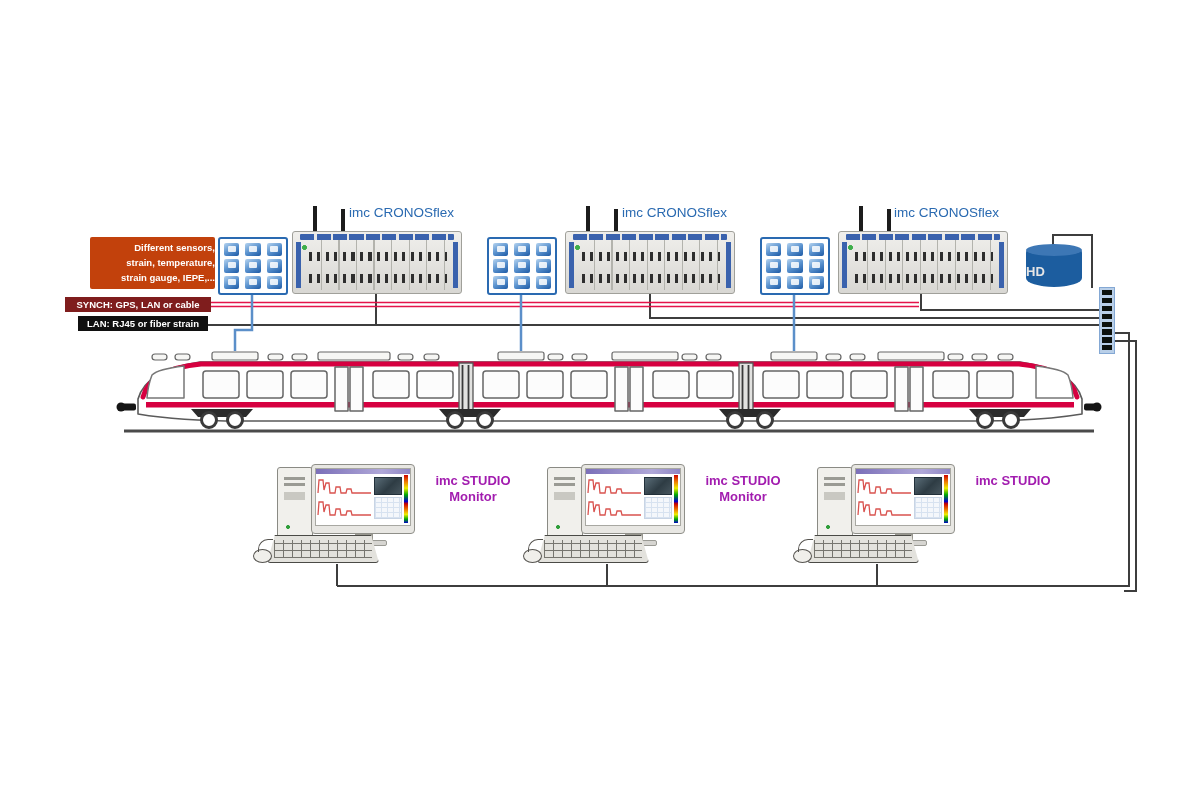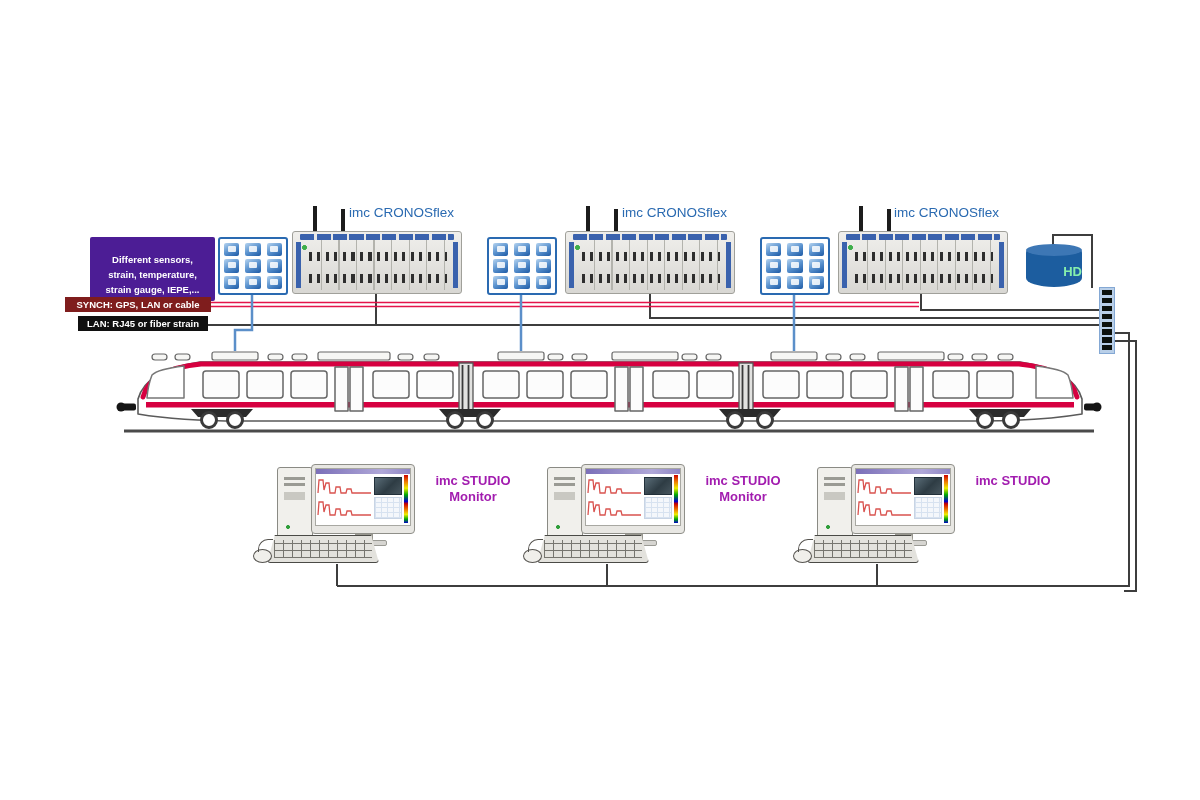--- a/index.html
+++ b/index.html
@@ -2,23 +2,23 @@
 <html><head>
 <meta charset="utf-8">
 <style>
   html,body{margin:0;padding:0;background:#fff;}
   #canvas{position:relative;width:1200px;height:800px;background:#ffffff;overflow:hidden;
           font-family:"Liberation Sans",sans-serif;}
   .abs{position:absolute;}
   #overlay{position:absolute;left:0;top:0;width:1200px;height:800px;}
 
   
-  .infobox{left:90px;top:237px;width:125px;height:49px;background:#4c1d95;color:#fff;
-           font-size:9.5px;font-weight:bold;text-align:center;line-height:1.6;
-           border-radius:2px;padding-top:15px;}
+  .infobox{left:90px;top:237px;width:125px;height:49px;background:#c2410c;color:#fff;
+           font-size:9.5px;font-weight:bold;text-align:right;line-height:1.6;
+           border-radius:2px;padding-top:3px;}
   .banner{color:#fff;font-size:9.5px;font-weight:bold;text-align:center;line-height:15px;height:15px;}
   .banner.synch{left:65px;top:297px;width:146px;background:#7f1d1d;}
   .banner.lan{left:78px;top:316px;width:130px;background:#101010;}
 
   
   .cluster{top:237px;width:70px;height:58px;background:#fff;border:2px solid #2a6ab1;border-radius:3px;
            display:grid;grid-template-columns:repeat(3,1fr);gap:3px 6px;padding:4px;box-sizing:border-box;}
   .cluster b{display:block;background:linear-gradient(150deg,#b6d4f0 0%,#5b93cf 50%,#1d5aa5 100%);
              border-radius:2px;}
   .cluster b::after{content:"";display:block;width:8px;height:6px;margin:3px auto 0;
@@ -36,22 +36,22 @@
       repeating-linear-gradient(90deg,rgba(0,0,0,0) 0 16px,#b3b3ad 16px 17.5px) 12px 8px / 148px 50px no-repeat,
       linear-gradient(180deg,#f0efec,#d8d7d3);}
   .device::before{content:"";position:absolute;left:7px;right:7px;top:2px;height:6px;border-radius:1px;
       background:repeating-linear-gradient(90deg,#3a62ad 0 14px,#e9e9e7 14px 16.5px);}
   .d1{left:292px;} .d2{left:565px;} .d3{left:838px;}
   .devlabel{top:205px;width:130px;text-align:left;color:#2a6ab1;font-size:13.5px;font-weight:normal;}
   .l1{left:349px;} .l2{left:622px;} .l3{left:894px;}
 
   
   .hd{left:1026px;top:249px;width:56px;height:38px;background:#1c5d9f;
-      border-radius:4px 4px 28px 28px / 4px 4px 9px 9px;color:#86efac;font-weight:bold;font-size:13px;
-      text-align:right;line-height:46px;}
+      border-radius:4px 4px 28px 28px / 4px 4px 9px 9px;color:#e5e5e5;font-weight:bold;font-size:13px;
+      text-align:left;line-height:46px;}
   .hd::before{content:"";position:absolute;left:0;top:-5px;width:56px;height:12px;border-radius:50%;
       background:#3d77b5;}
   .connector{left:1099px;top:287px;width:16px;height:67px;background:#b9cfe8;border:1px solid #84a8d4;
       box-sizing:border-box;}
   .connector::before{content:"";position:absolute;left:2px;right:2px;top:2px;bottom:2px;
       background:repeating-linear-gradient(180deg,#0d120d 0 5.2px,#b9cfe8 5.2px 7.9px);}
 
   
   .ws{top:461px;width:270px;height:120px;}
   .tower{left:22px;top:6px;width:36px;height:72px;background:#f1f0ec;border:1.5px solid #8a8a84;border-radius:3px;

